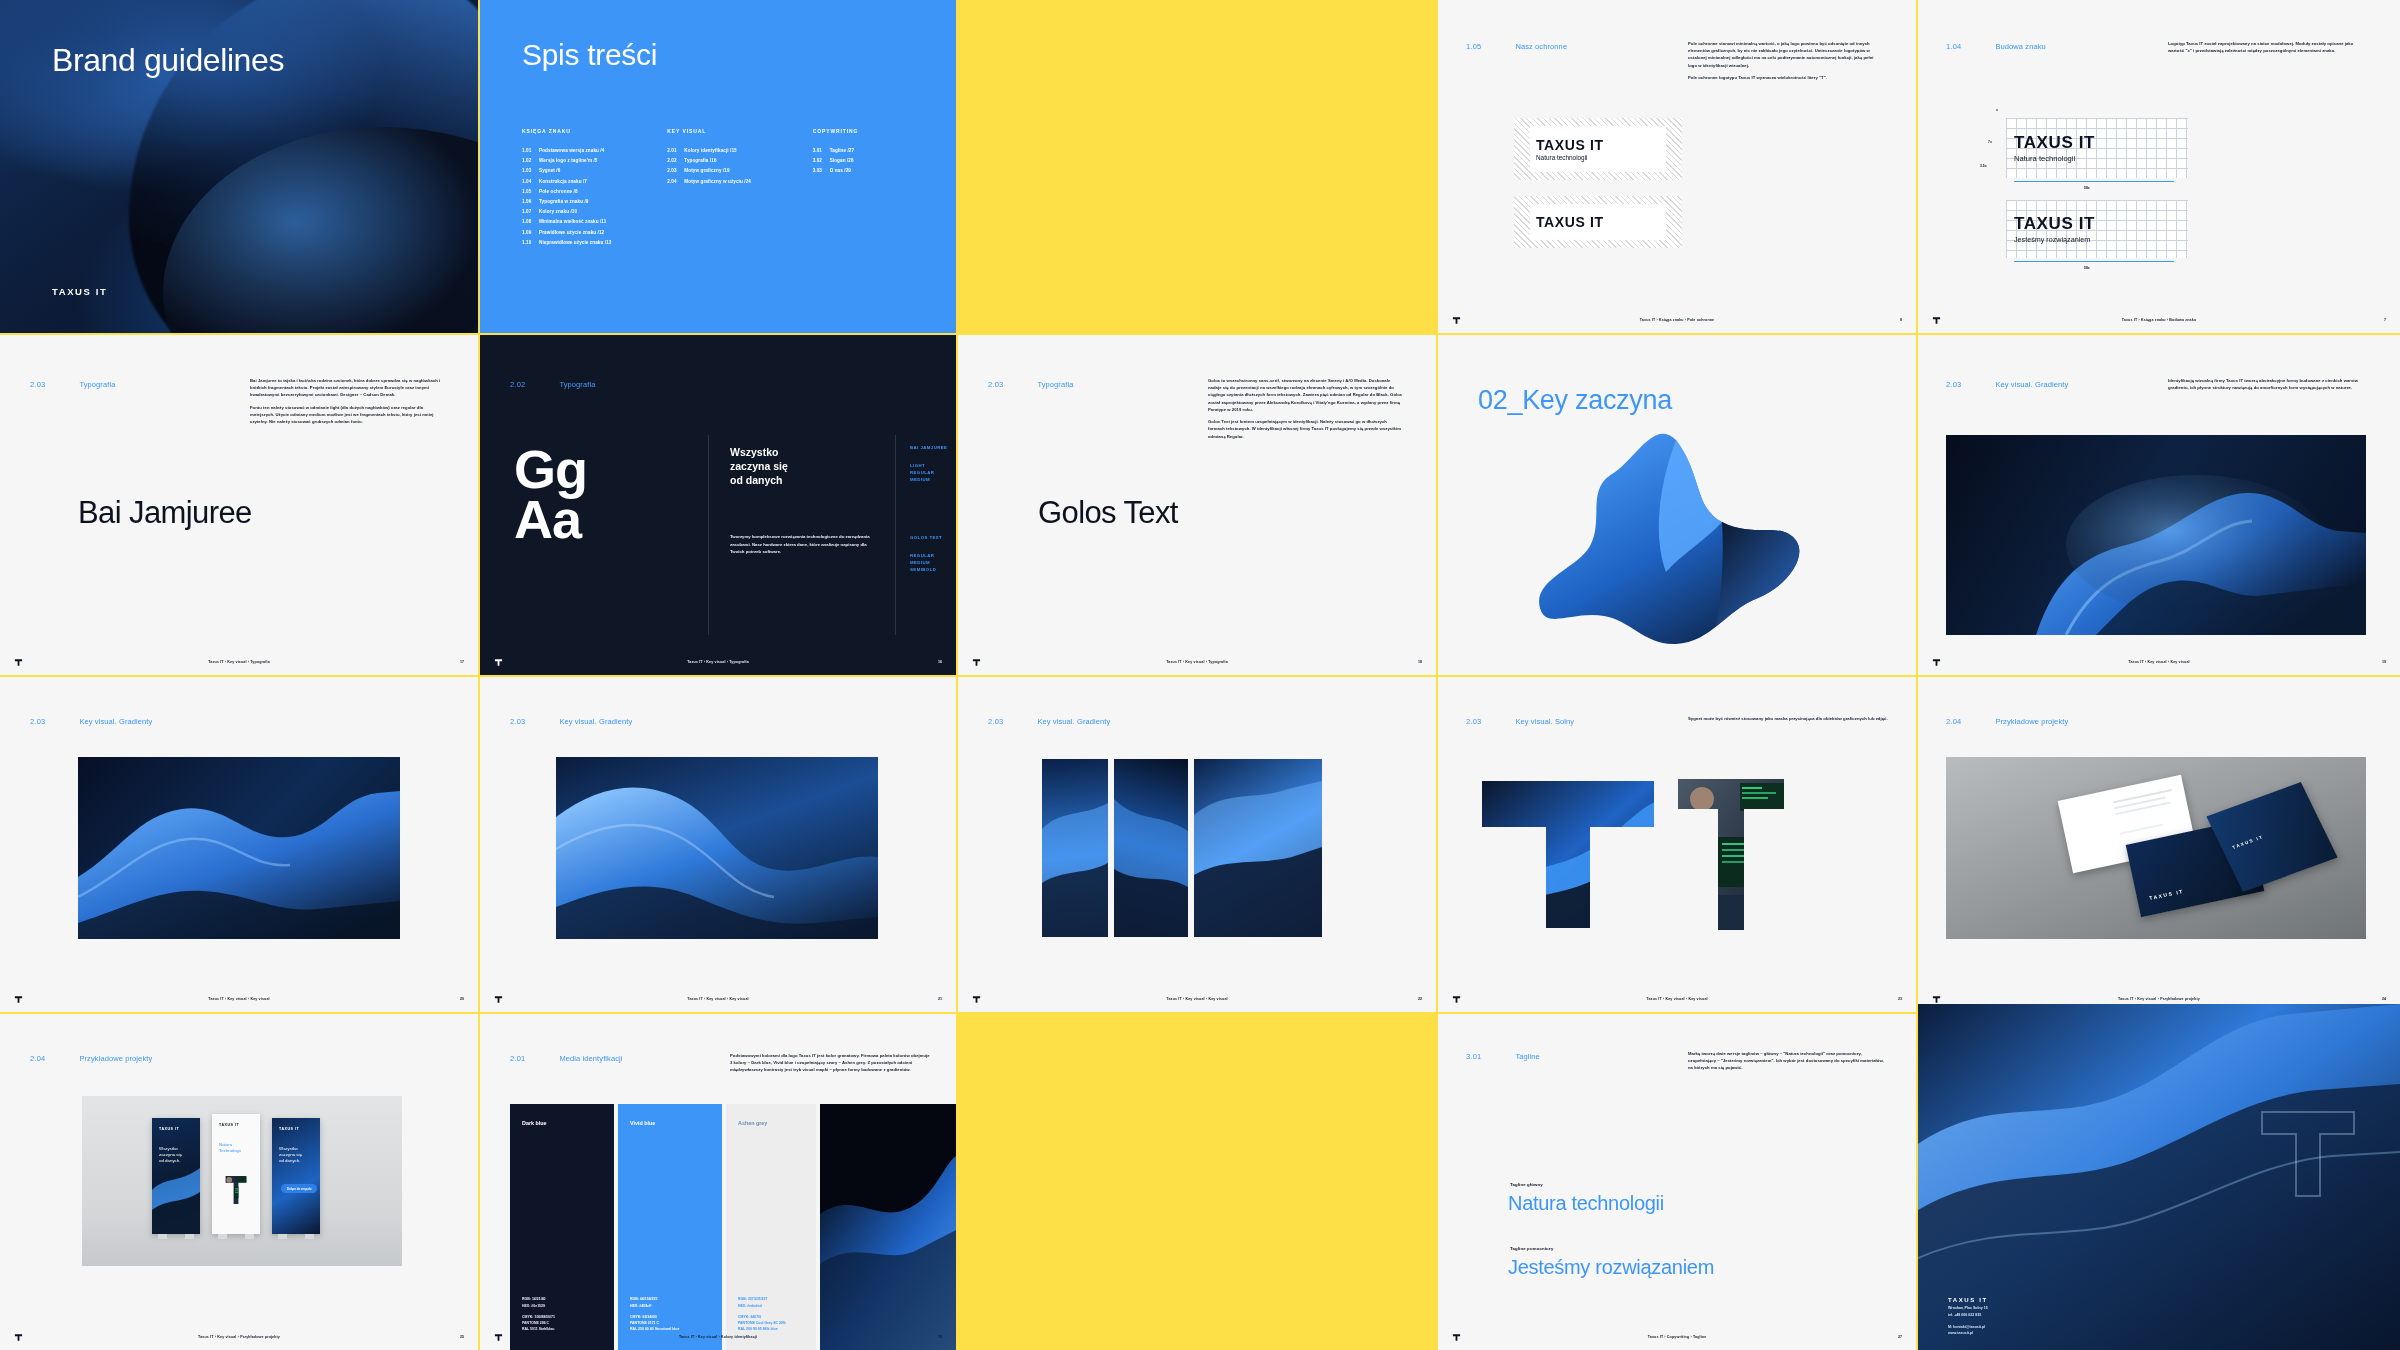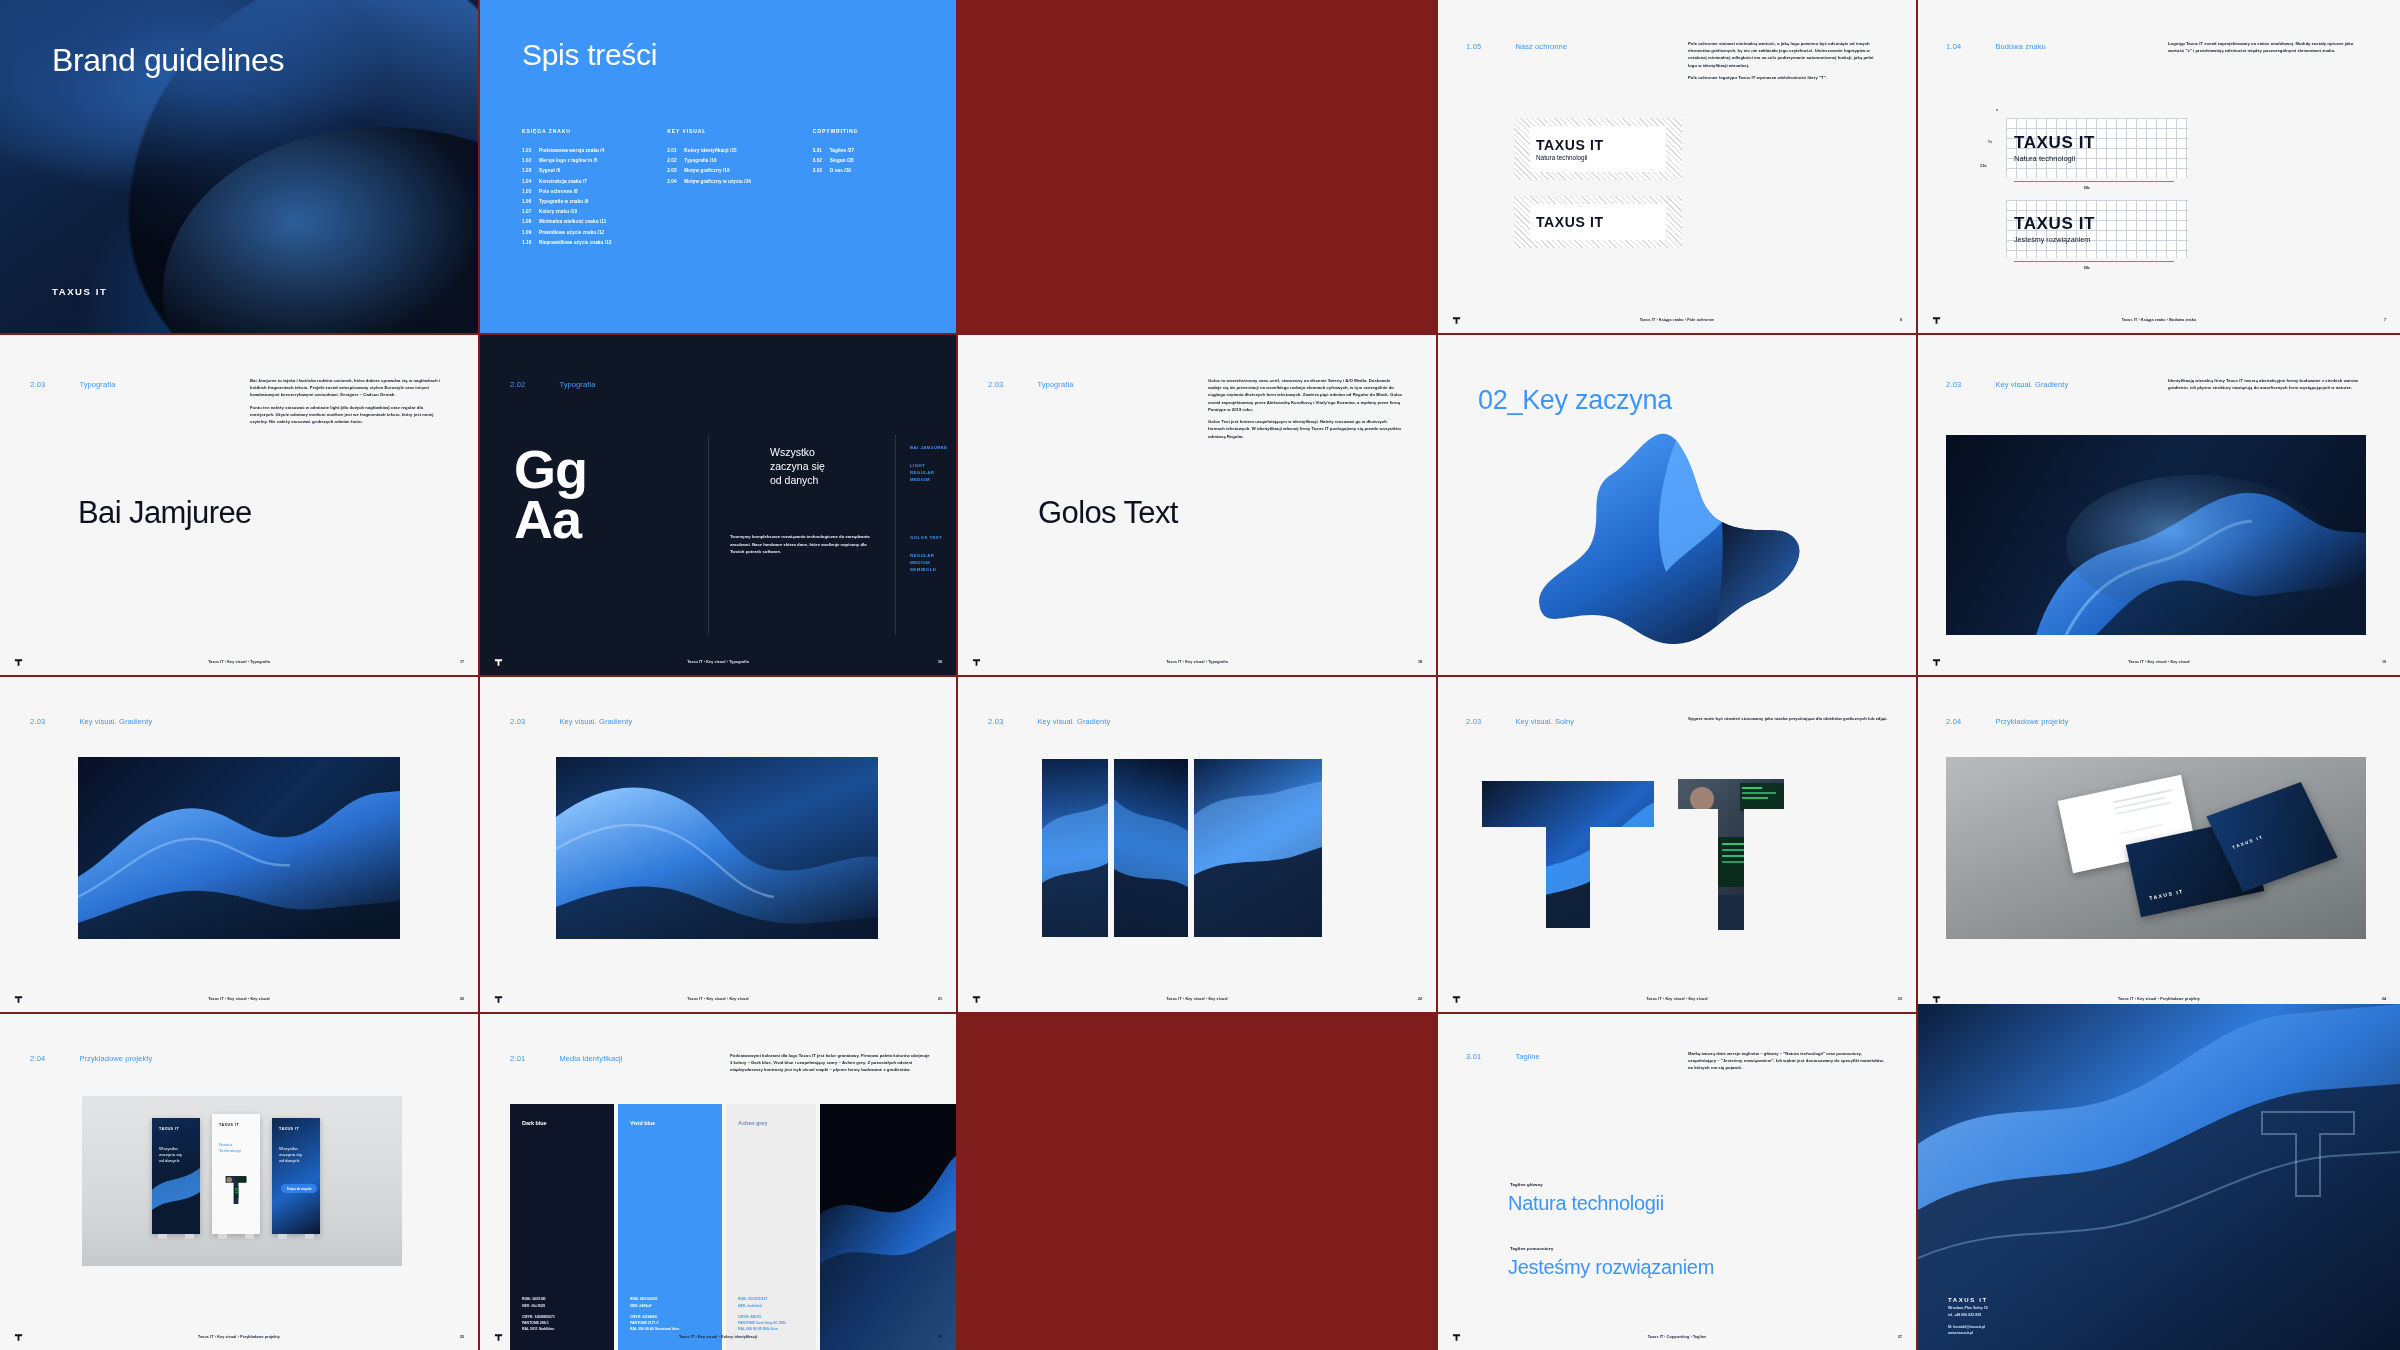--- a/index.html
+++ b/index.html
@@ -2,21 +2,21 @@
 <html><head>
 <meta charset="utf-8">
 <style>
   * { margin:0; padding:0; box-sizing:border-box; }
   html,body { background:#ffffff; }
   body {
     width:2400px; height:1350px;
     font-family:"Liberation Sans", sans-serif;
     overflow:hidden; position:relative;
   }
-  .board { position:absolute; inset:0; background:#7f1d1d;padding-left:9px; }
+  .board { position:absolute; inset:0; background:#fde047;padding-left:9px; }
   .slide { position:absolute; overflow:hidden; background:#f4f4f4; }
 
   
   .hdr { position:absolute; display:flex; align-items:baseline; }
   .hdr .num { color:#3d96f7; font-size:7.5px; letter-spacing:.2px; }
   .hdr .ttl { color:#3d96f7; font-size:7.5px; margin-left:34px; letter-spacing:.1px; }
   .hdr.dark .num, .hdr.dark .ttl { color:#4a9bf8; }
 
   .body-copy { position:absolute; color:#121a2b; font-size:4.2px; line-height:1.72;
                font-weight:700; letter-spacing:.05px; }
@@ -79,21 +79,21 @@
   .logo-lock .lw { color:#0c1220; font-weight:800; letter-spacing:.6px; }
   .logo-lock .ls { color:#0c1220; font-weight:400; }
   .dimlabel { position:absolute; font-size:3.4px; color:#121a2b; font-weight:700; }
   .dimline { position:absolute; background:#3d96f7; }
 
   
   .bigtype { position:absolute; color:#0c1220; font-weight:300; letter-spacing:-.6px; }
   #s-typo-dark { background:#0f1626; }
   #s-typo-dark .gg { position:absolute; color:#fff; font-weight:700; font-size:54px;
     line-height:.92; letter-spacing:-1px; }
-  #s-typo-dark .claim { position:absolute; color:#fff; font-weight:400; font-size:10.5px; line-height:1.34;margin-left:40px; }
+  #s-typo-dark .claim { position:absolute; color:#fff; font-weight:700; font-size:10.5px; line-height:1.34; }
   #s-typo-dark .sub { position:absolute; color:#e9eef7; font-weight:700; font-size:4.3px; line-height:1.75; }
   #s-typo-dark .famname { position:absolute; color:#3d96f7; font-weight:800; font-size:4.3px; letter-spacing:.45px; }
   #s-typo-dark .weights { position:absolute; color:#3d96f7; font-weight:800; font-size:4.3px;
     line-height:1.6; letter-spacing:.45px; }
   .vrule { position:absolute; width:1px; background:#2a3548; }
 
   
   .kv { position:absolute; overflow:hidden; background:#060d1c; }
 
   

